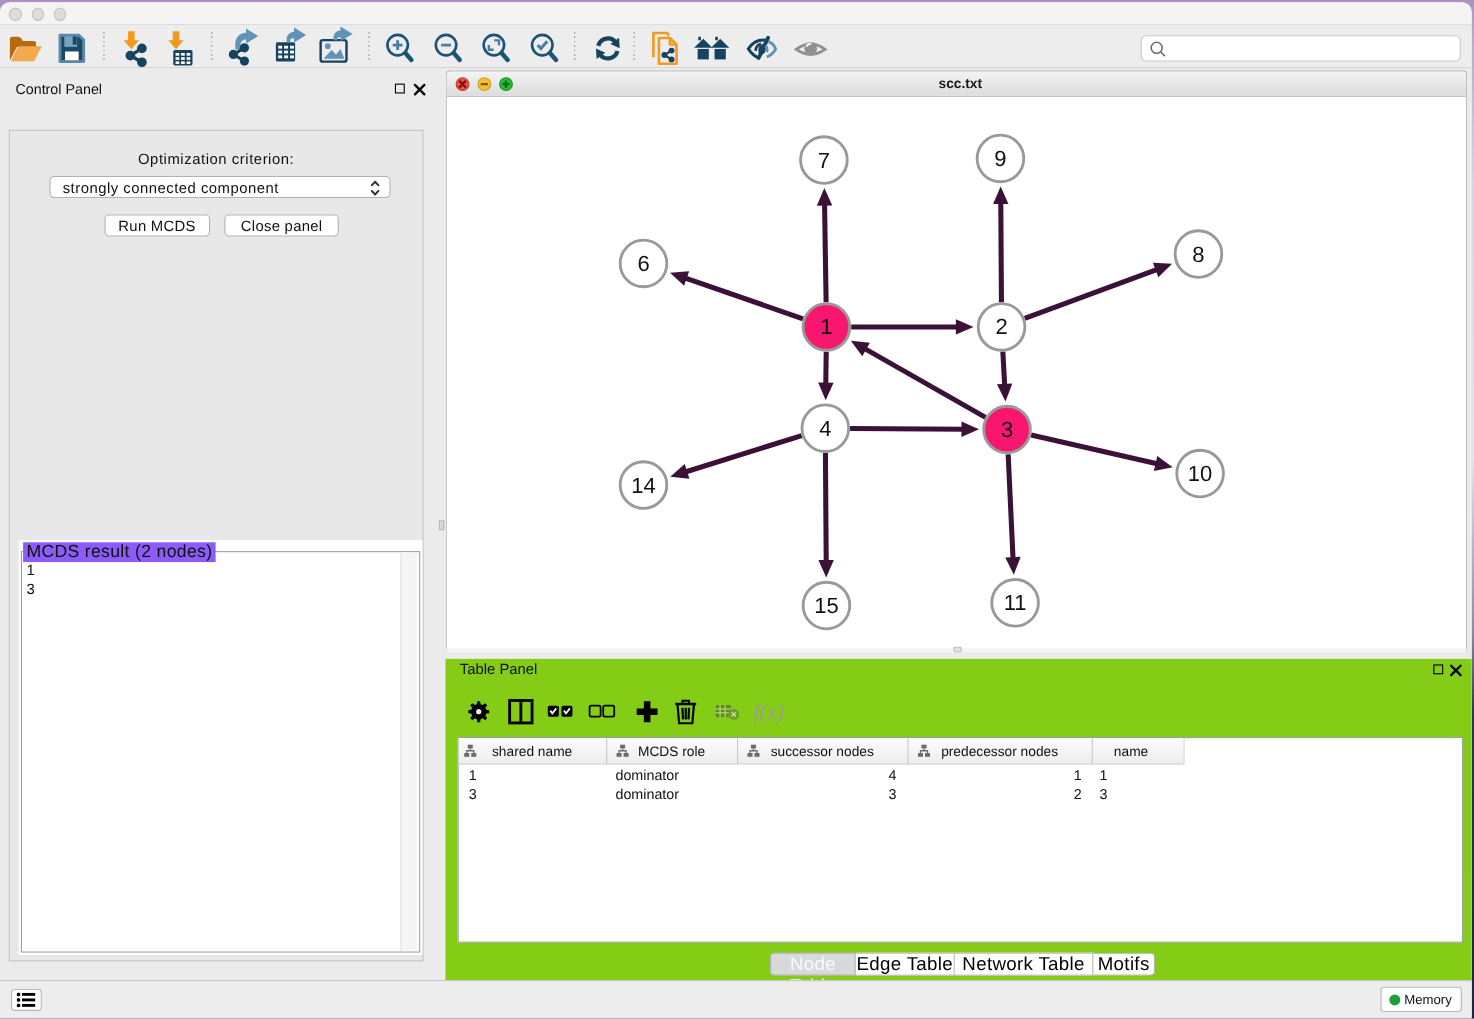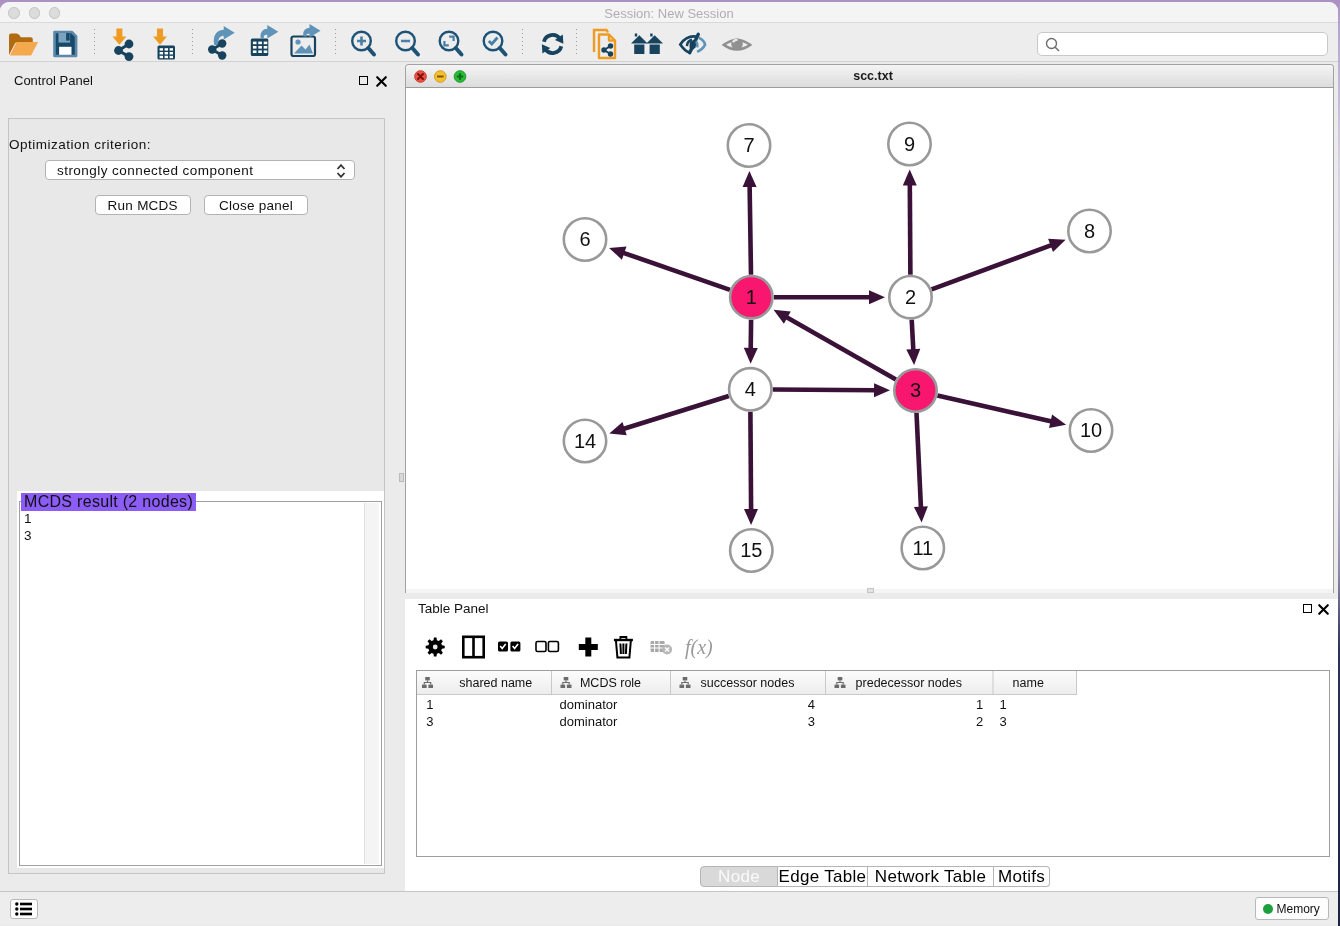--- a/index.html
+++ b/index.html
@@ -31,21 +31,20 @@
 #statusbar { position:absolute; left:0; top:889px; width:100%; height:33px;
   background:#ededed; border-top:1px solid #c6c6c6;padding-left:40px; }
 </style>
 </head>
 <body>
 <div id="app">
   <div id="titlebar">
     <div class="tdot" style="left:8px"></div>
     <div class="tdot" style="left:28.5px"></div>
     <div class="tdot" style="left:48.5px"></div>
-    <div id="wtitle">Session: New Session</div>
   </div>
   <div id="toolbar">
     <svg width="1030" height="40" viewBox="0 0 1030 40" style="position:absolute;left:0;top:1px">
 
       <g transform="translate(23.5,20)">
         <path d="M-14.5,11 V-8.5 Q-14.5,-10.5 -12.5,-10.5 H-7.2 Q-5.2,-10.5 -4.2,-9 L-2.7,-6.7 H7.3 Q9.3,-6.7 9.3,-4.7 V-1.2 H-8.2 L-14.5,11 Z" fill="#b36b10"></path>
         <path d="M-13.6,11.6 L-7,-2 H14.6 L7.6,11.6 Z" fill="#f5a94e"></path>
       </g>
 
       <g transform="translate(65.3,20)">
@@ -203,21 +202,21 @@
   <div id="main">
     <div class="abs" style="left:0;top:0;width:393px;height:829px;background:#ebebeb">
       <div class="abs" style="left:14px;top:11px;font-size:13px;color:#111">Control Panel</div>
       <div class="abs" style="left:359px;top:14px;width:9px;height:9px;border:1.6px solid #000"></div>
       <svg class="abs" style="left:375px;top:12.5px" width="13" height="13" viewBox="0 0 13 13">
           <path d="M2.2,2.2 L10.8,10.8 M10.8,2.2 L2.2,10.8" stroke="#000" stroke-width="2.1" stroke-linecap="round"></path>
         </svg>
 
 
       <div class="abs" style="left:8px;top:56px;width:377px;height:756px;background:#e8e8e8;border:1px solid #c4c4c4">
-        <div class="abs" style="left:0;top:18px;width:100%;font-size:13.5px;letter-spacing:0.5px;color:#111">Optimization criterion:</div>
+        <div class="abs" style="left:0;top:18px;width:100%;text-align:center;font-size:13.5px;letter-spacing:0.5px;color:#111">Optimization criterion:</div>
         <div class="abs" style="left:36px;top:40.5px;width:310px;height:20px;background:#fff;border:1px solid #b3b3b3;border-radius:4px;font-size:13.5px;letter-spacing:0.45px;line-height:19px;padding-left:11px;color:#111">strongly connected component
           <svg style="position:absolute;right:8px;top:3px" width="10" height="14" viewBox="0 0 10 14">
               <path d="M1.5,5 L5,1.2 L8.5,5" fill="none" stroke="#333" stroke-width="1.8"></path>
               <path d="M1.5,9 L5,12.8 L8.5,9" fill="none" stroke="#333" stroke-width="1.8"></path>
             </svg>
         </div>
         <div class="abs" style="left:86px;top:75.5px;width:95.5px;height:20px;background:#fff;border:1px solid #b3b3b3;border-radius:4px;font-size:13.5px;letter-spacing:0.25px;text-align:center;line-height:19px;color:#111">Run MCDS</div>
         <div class="abs" style="left:195px;top:75.5px;width:104px;height:20px;background:#fff;border:1px solid #b3b3b3;border-radius:4px;font-size:13.5px;letter-spacing:0.25px;text-align:center;line-height:19px;color:#111">Close panel</div>
 
         <div class="abs" style="left:8px;top:371.5px;width:366.5px;height:377.5px;background:#fff">
@@ -297,21 +296,21 @@
           <text x="909" y="150.3">9</text>
           <text x="1090.5" y="436.8">10</text>
           <text x="922.3" y="554.3">11</text>
           <text x="584.5" y="447.3">14</text>
           <text x="750.8" y="556.8">15</text>
         </g>
       </svg>
       <div class="abs" style="left:0;bottom:0;width:927px;height:4.5px;background:#f4f4f4"></div>
         <div class="abs" style="left:461px;bottom:0.5px;width:7px;height:5px;background:#e2e2e2;border:1px solid #c4c4c4"></div>
     </div>
-    <div class="abs" style="left:404.5px;top:537px;width:933.5px;height:292px;background:#ffffff">
+    <div class="abs" style="left:404.5px;top:537px;width:933.5px;height:292px;background:#84cc16">
       <div class="abs" style="left:13.5px;top:2px;font-size:13.5px;color:#111">Table Panel</div>
       <div class="abs" style="left:898.5px;top:5px;width:9px;height:9px;border:1.6px solid #000"></div>
       <svg class="abs" style="left:912.5px;top:3.5px" width="13" height="13" viewBox="0 0 13 13">
           <path d="M2.2,2.2 L10.8,10.8 M10.8,2.2 L2.2,10.8" stroke="#000" stroke-width="2.1" stroke-linecap="round"></path>
         </svg>
 
       <svg class="abs" style="left:0;top:28px" width="330" height="40" viewBox="0 0 330 40">
         <g transform="translate(30.2,20)">
           <polygon points="9.5,-1.3 9.5,1.3 6.8,1.7 6.0,3.6 7.7,5.8 5.8,7.7 3.6,6.0 1.7,6.8 1.3,9.5 -1.3,9.5 -1.7,6.8 -3.6,6.0 -5.8,7.7 -7.7,5.8 -6.0,3.6 -6.8,1.7 -9.5,1.3 -9.5,-1.3 -6.8,-1.7 -6.0,-3.6 -7.7,-5.8 -5.8,-7.7 -3.6,-6.0 -1.7,-6.8 -1.3,-9.5 1.3,-9.5 1.7,-6.8 3.6,-6.0 5.8,-7.7 7.7,-5.8 6.0,-3.6 6.8,-1.7" fill="#000"></polygon>
           <circle cx="0" cy="0" r="2.4" fill="#e9e9e9"></circle>
@@ -386,21 +385,21 @@
                 </g>
             </g>
             <g stroke="#c9c9c9" stroke-width="1">
                 <line x1="134.5" y1="0" x2="134.5" y2="24"></line>
                 <line x1="253.5" y1="0" x2="253.5" y2="24"></line>
                 <line x1="408.5" y1="0" x2="408.5" y2="24"></line>
                 <line x1="576" y1="0" x2="576" y2="24"></line>
                 <line x1="659.5" y1="0" x2="659.5" y2="24"></line>
               </g>
           </svg>
-          <div class="abs" style="left:12px;top:5px;width:134.5px;text-align:center">shared name</div>
+          <div class="abs" style="left:0;top:5px;width:134.5px;text-align:center">shared name</div>
           <div class="abs" style="left:134.5px;top:5px;width:119px;text-align:center">MCDS role</div>
           <div class="abs" style="left:253.5px;top:5px;width:155px;text-align:center">successor nodes</div>
           <div class="abs" style="left:408.5px;top:5px;width:167.5px;text-align:center">predecessor nodes</div>
           <div class="abs" style="left:570px;top:5px;width:83.5px;text-align:center">name</div>
         </div>
 
         <div class="abs" style="left:0;top:25px;width:100%;font-size:13px;color:#111">
           <div class="abs" style="left:9.7px;top:1.5px">1</div>
           <div class="abs" style="left:143px;top:1.5px">dominator</div>
           <div class="abs" style="left:0;top:1.5px;width:398.5px;text-align:right">4</div>

